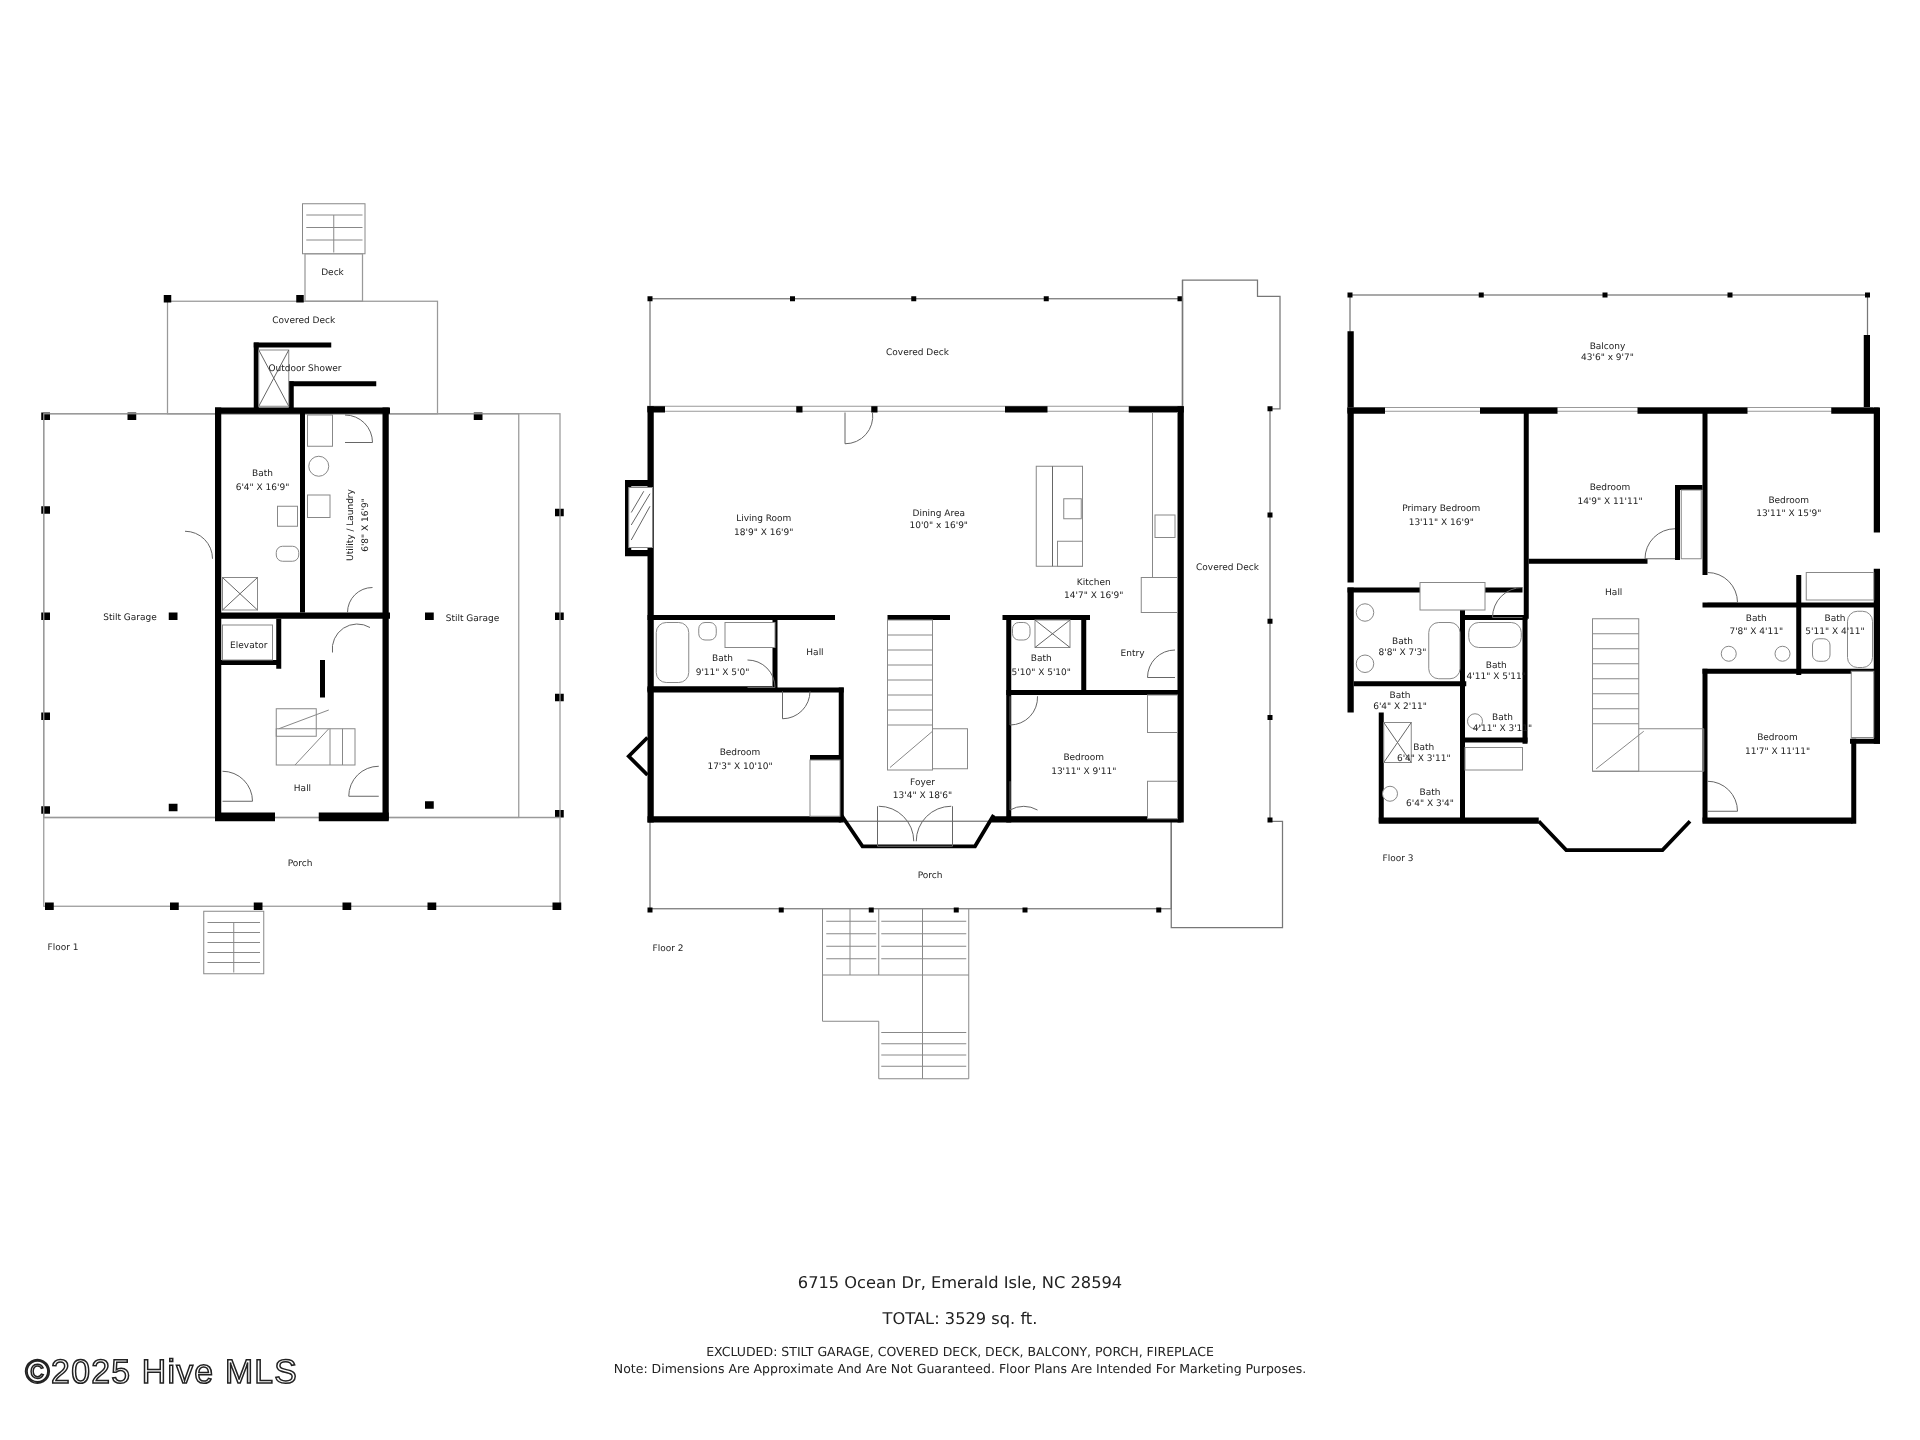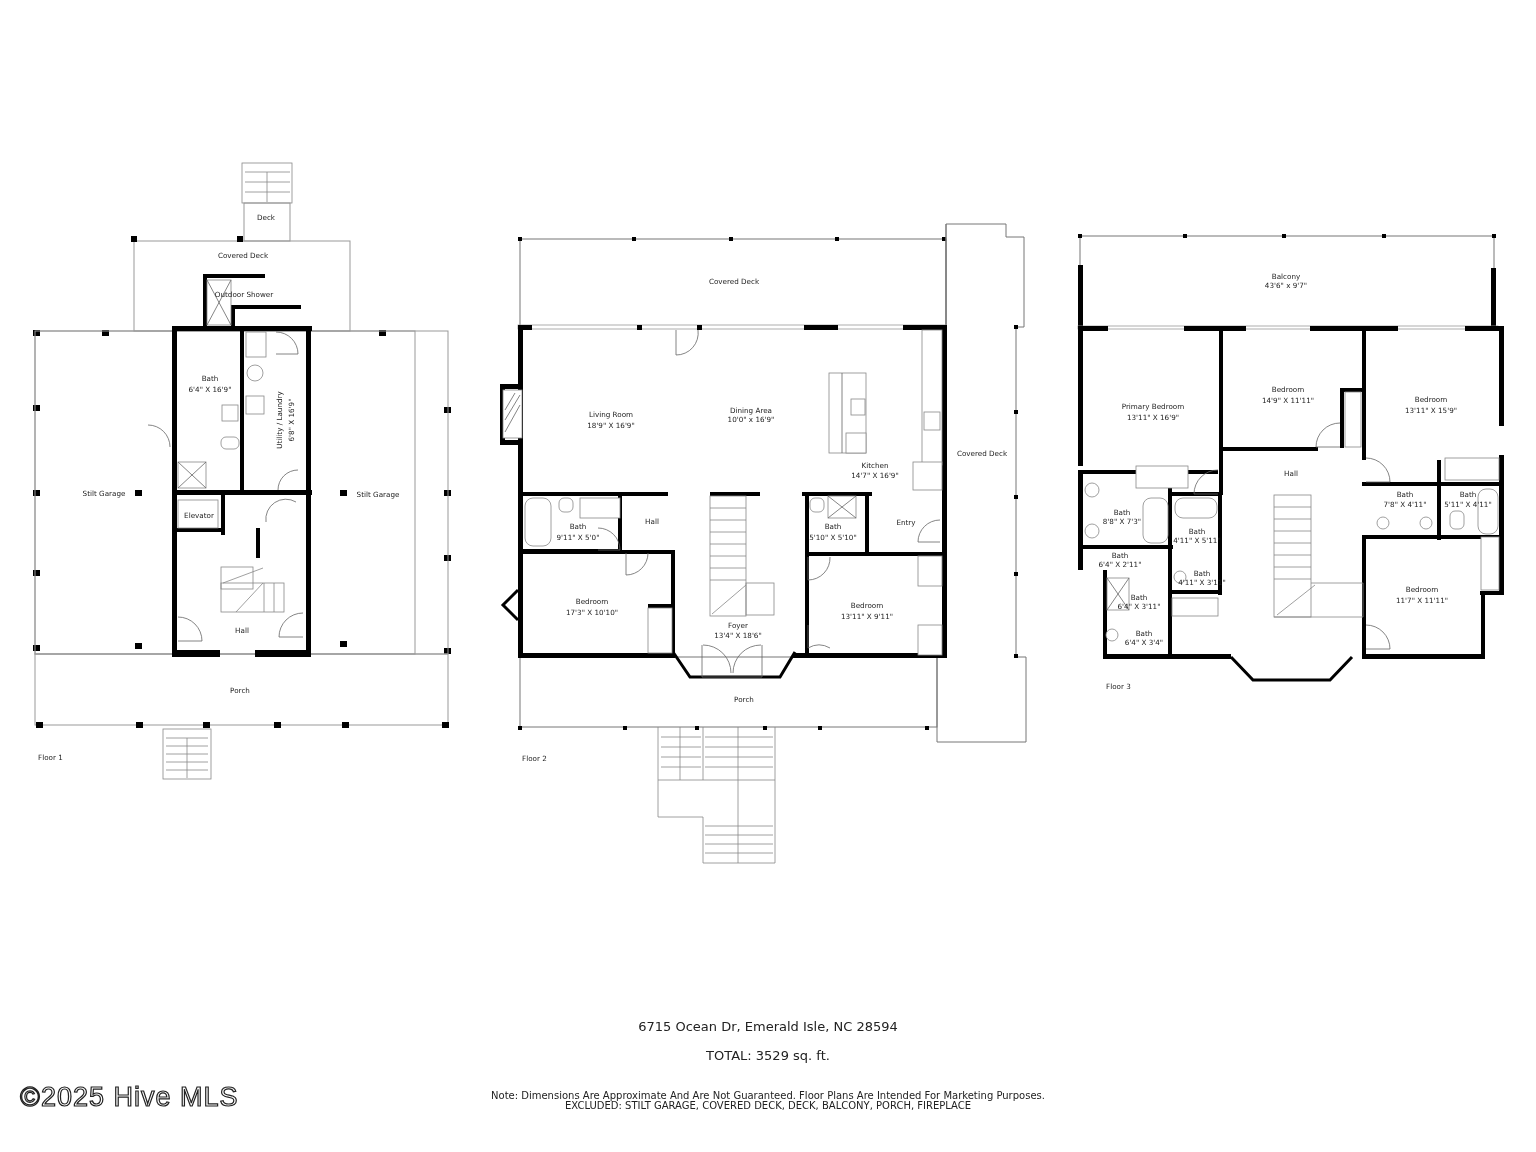--- a/index.html
+++ b/index.html
@@ -11,21 +11,21 @@
   .thin { fill: none; stroke: #999; stroke-width: 1; }
   .thin2 { fill: none; stroke: #777; stroke-width: 1; }
   .post { fill: #000; }
   .door { fill: none; stroke: #666; stroke-width: 0.8; }
   .fix { fill: #fff; stroke: #888; stroke-width: 0.8; }
   .stair { fill: none; stroke: #888; stroke-width: 0.8; }
   .win { fill: #fff; stroke: #999; stroke-width: 0.8; }
   .footer { position: absolute; left: 0; width: 1536px; text-align: center; font-family: "DejaVu Sans", sans-serif; color: #222; }
   #addr { top: 1019px; font-size: 13px; left: 0; width: 1536px; }
   #total { top: 1048px; font-size: 13px; font-weight: normal; }
-  #excluded { top: 1077px; font-size: 10px; margin-top: 23px; }
+  #excluded { top: 1077px; font-size: 10px; }
   #note { top: 1090px; font-size: 10px; }
   #copyright { position: absolute; left: 20px; top: 1082px; font-family: "Liberation Sans", sans-serif; font-size: 27px; color: #fff; -webkit-text-stroke: 1.2px #222; letter-spacing: 1px; }
 </style>
 </head>
 <body>
 
 <svg id="plans" viewBox="0 0 1536 1152" xmlns="http://www.w3.org/2000/svg">
 
   <g>
 

